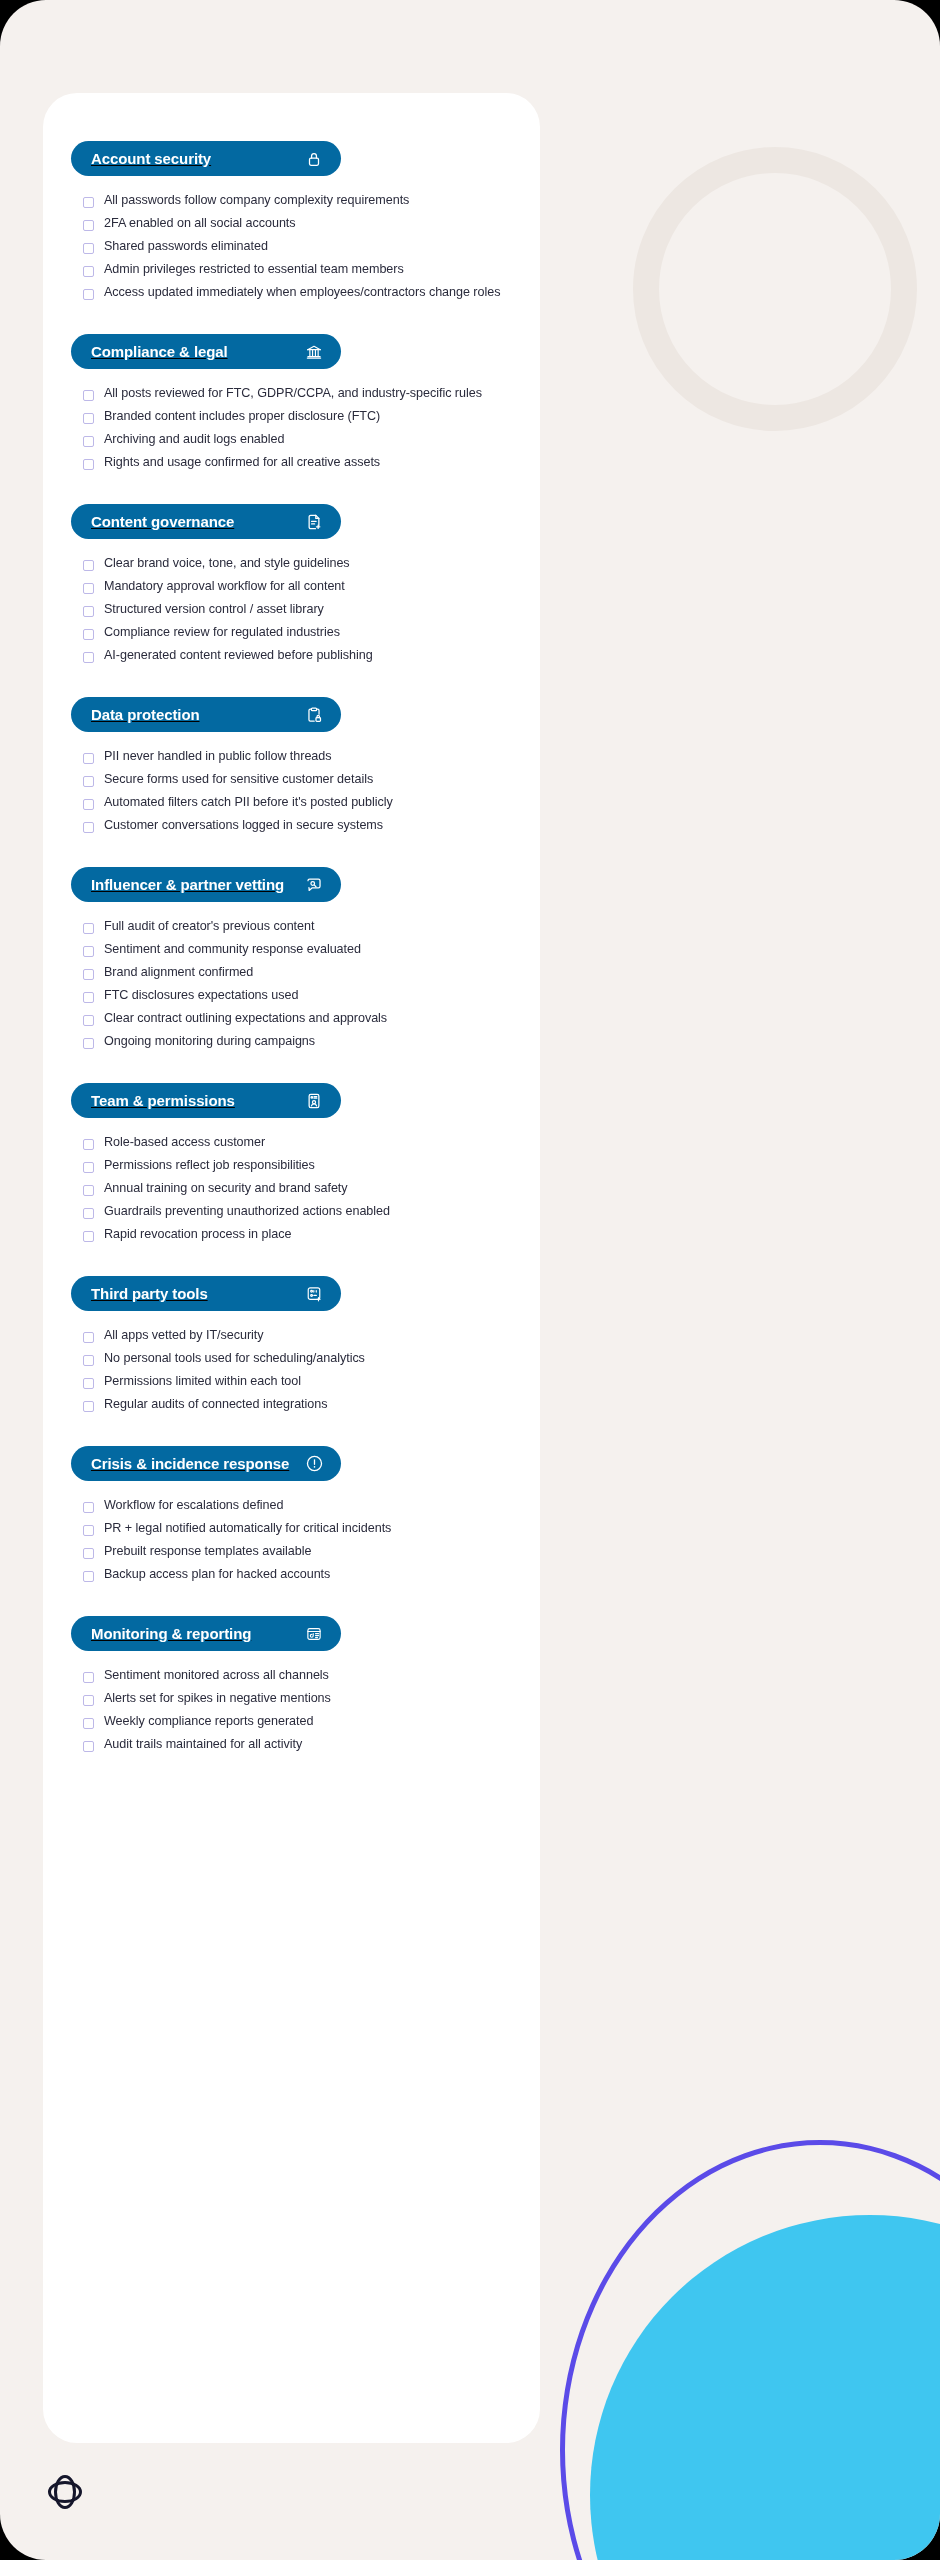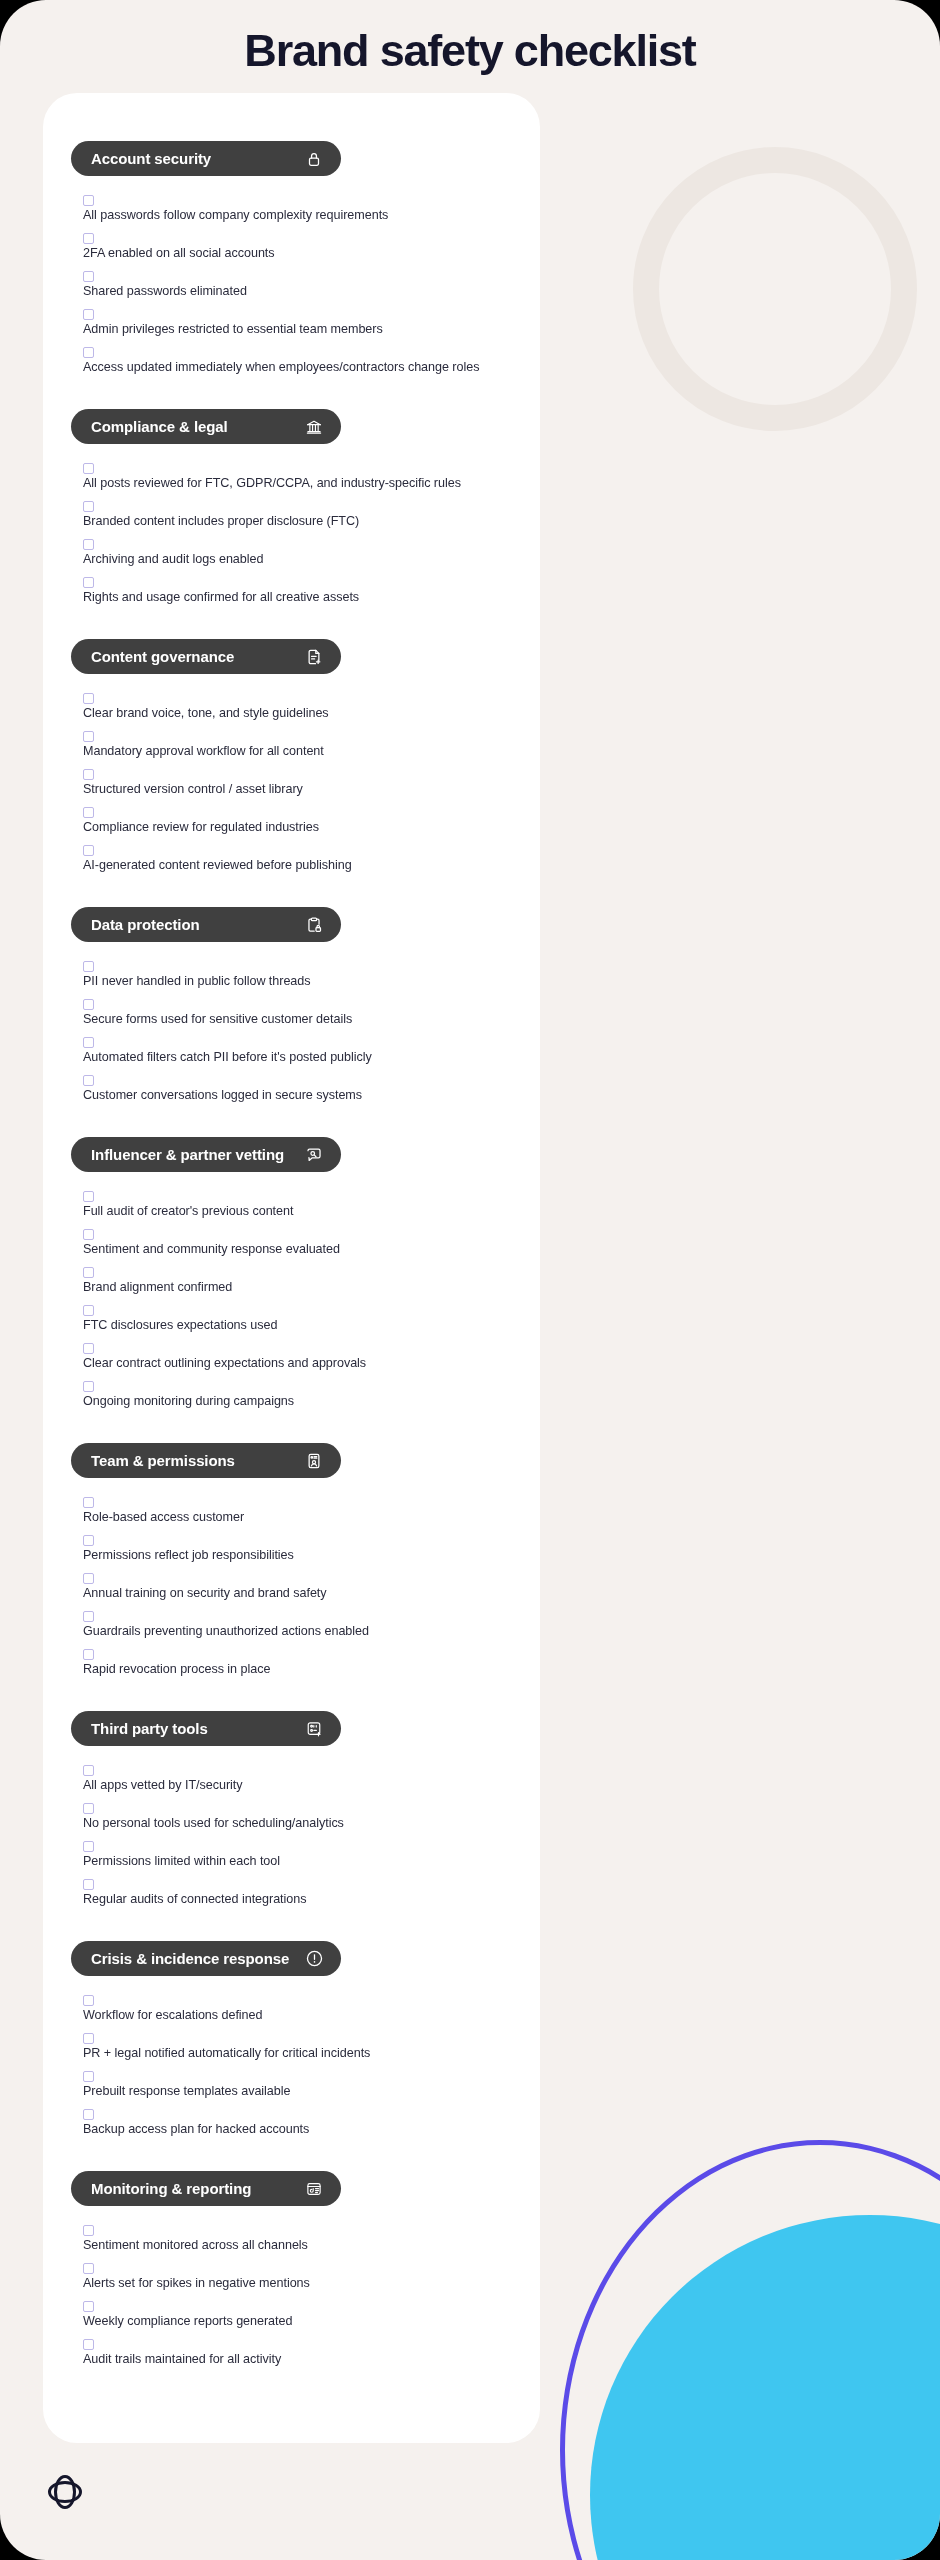--- a/index.html
+++ b/index.html
@@ -91,26 +91,27 @@
   }
 
   .section { margin-bottom: 32px; }
   .section:last-child { margin-bottom: 13px; }
 
   
   .pill {
     display: flex;
     align-items: center;
     justify-content: space-between;
-    background: #404040;
+    background: #0369a1;
     border-radius: 999px;
     height: 35px;
     padding: 0 17px 0 20px;
     width: 270px;
     box-sizing: border-box;
+    text-decoration: underline;
   }
   .pill-label {
     color: #FFFFFF;
     font-size: 15px;
     font-weight: 700;
     letter-spacing: -0.1px;
     white-space: nowrap;
   }
   .pill-icon {
     display: flex;
@@ -123,23 +124,22 @@
   .pill-icon svg { display: block; }
 
   
   .items {
     list-style: none;
     margin: 0;
     padding: 15px 0 0 12px;
   }
   .item {
     display: flex;
-    align-items: flex-start;
+    align-items: center;
     margin-bottom: 4px;
-    flex-direction: column;
   }
   .item:last-child { margin-bottom: 0; }
   .checkbox {
     flex: 0 0 11px;
     width: 11px;
     height: 11px;
     border: 1px solid #BDB8E8;
     border-radius: 2px;
     background: #FFFFFF;
     margin-top: 4px;
@@ -166,21 +166,20 @@
 </style>
 </head>
 <body>
 
 <div class="page">
 
   <div class="deco-ring"></div>
   <div class="deco-blob"></div>
   <div class="deco-arc"></div>
 
-  <h1 class="page-title">Brand safety checklist</h1>
 
   <div class="card">
     <div class="sections" id="sections-root">
         <div class="section">
           <div class="pill">
             <span class="pill-label">Account security</span>
             <span class="pill-icon">
               <svg viewBox="0 0 20 20" width="18" height="18" fill="none" stroke="#fff" stroke-width="1.4" stroke-linecap="round" stroke-linejoin="round">
                 <rect x="5" y="9" width="10" height="8" rx="1.6"></rect>
                 <path d="M7.3 9V6.6a2.7 2.7 0 0 1 5.4 0V9"></path>

